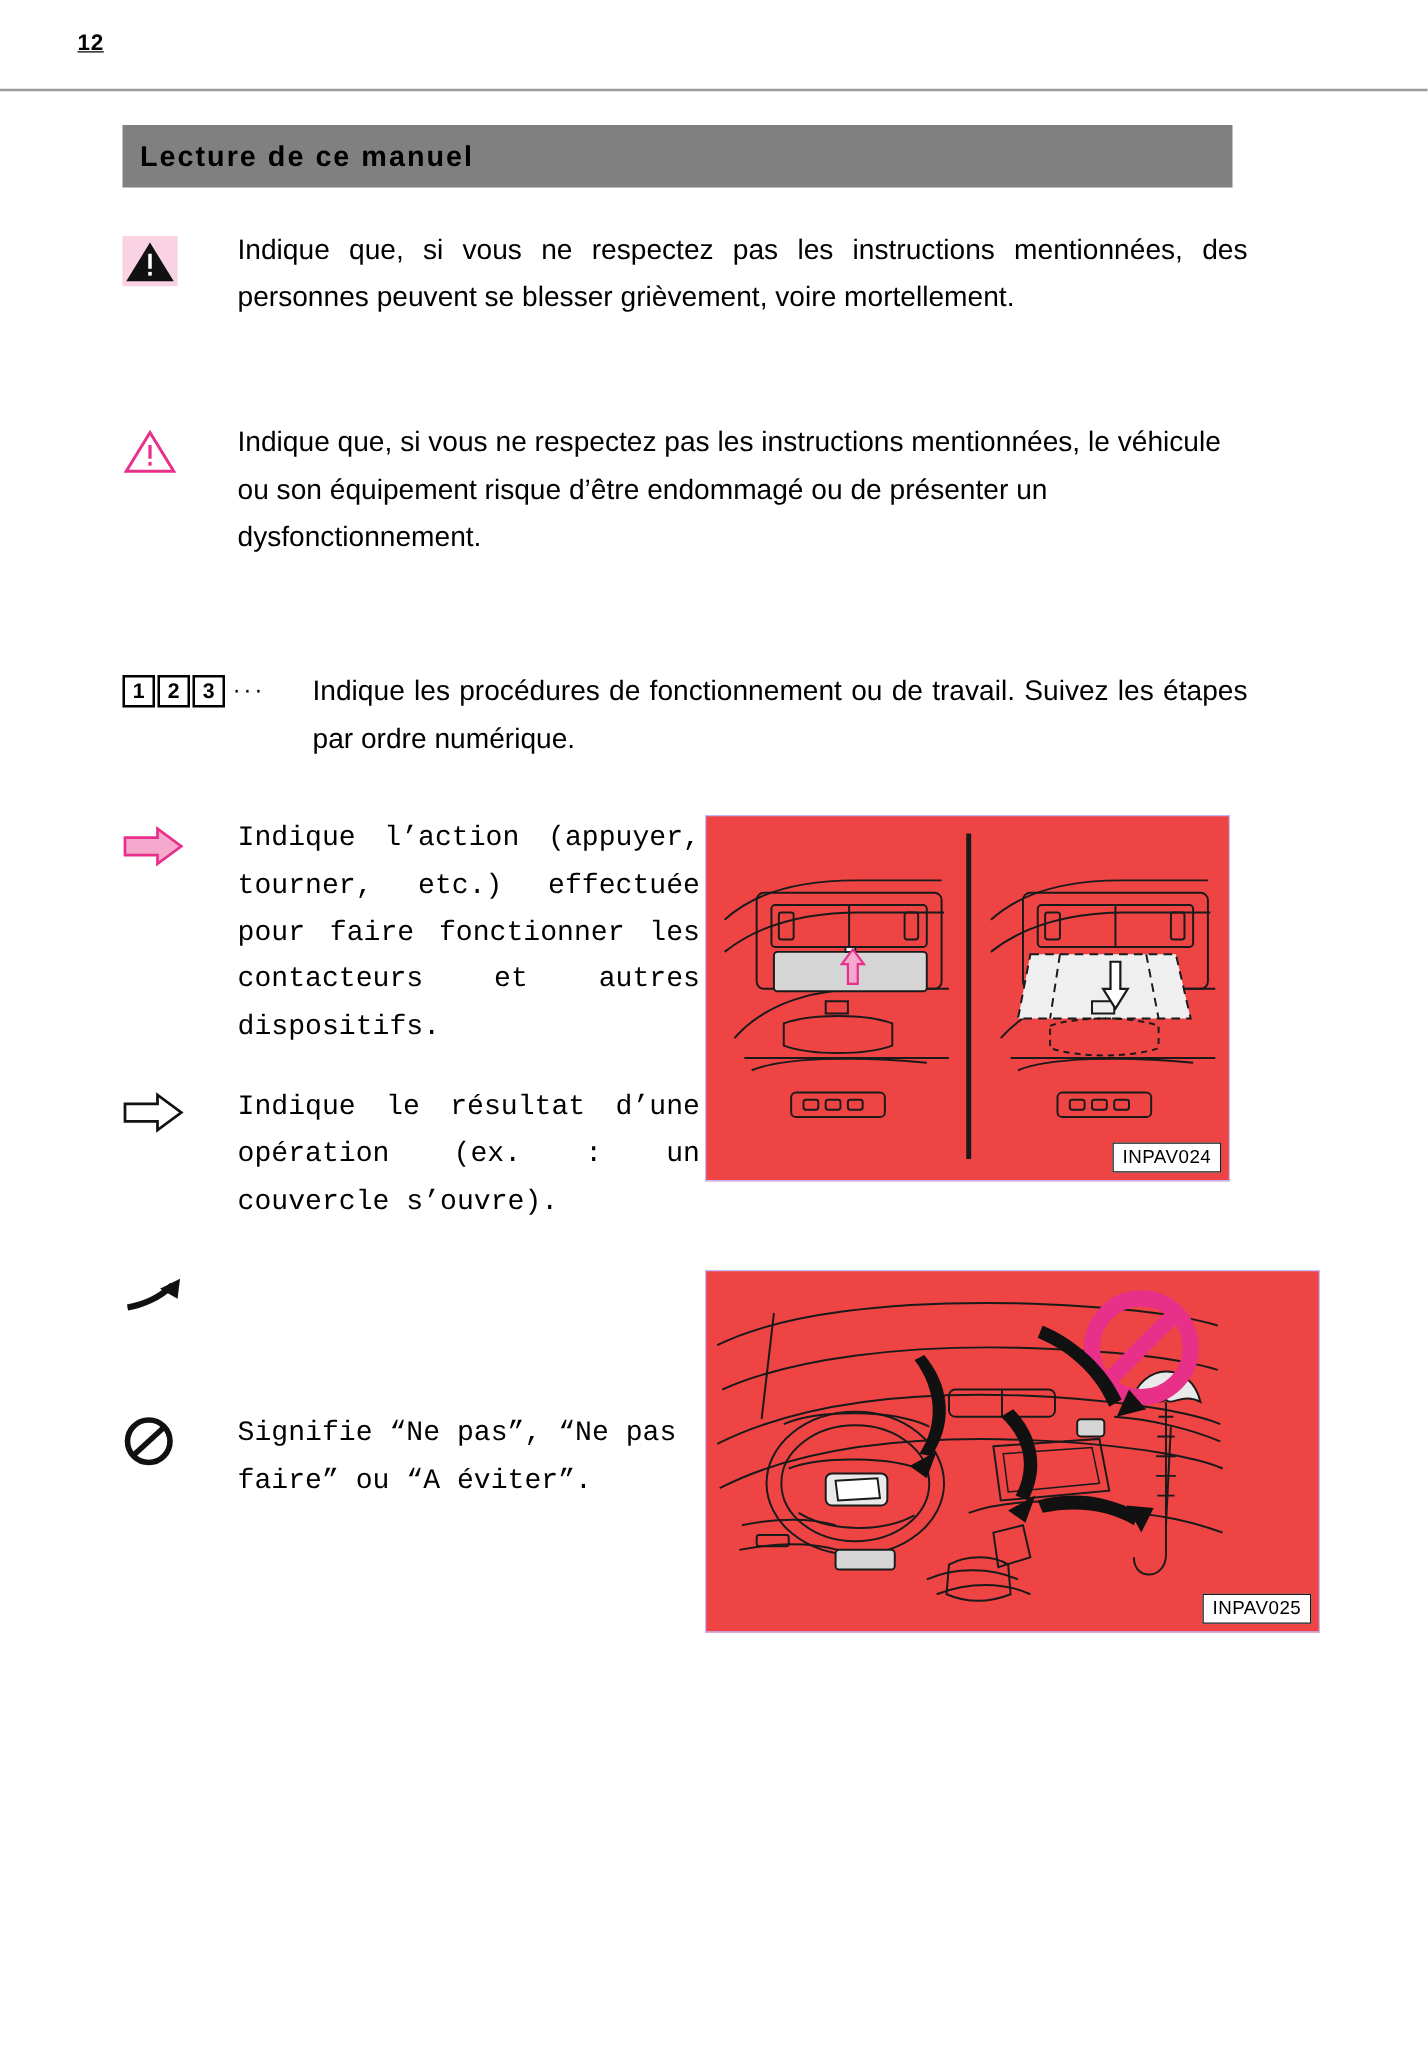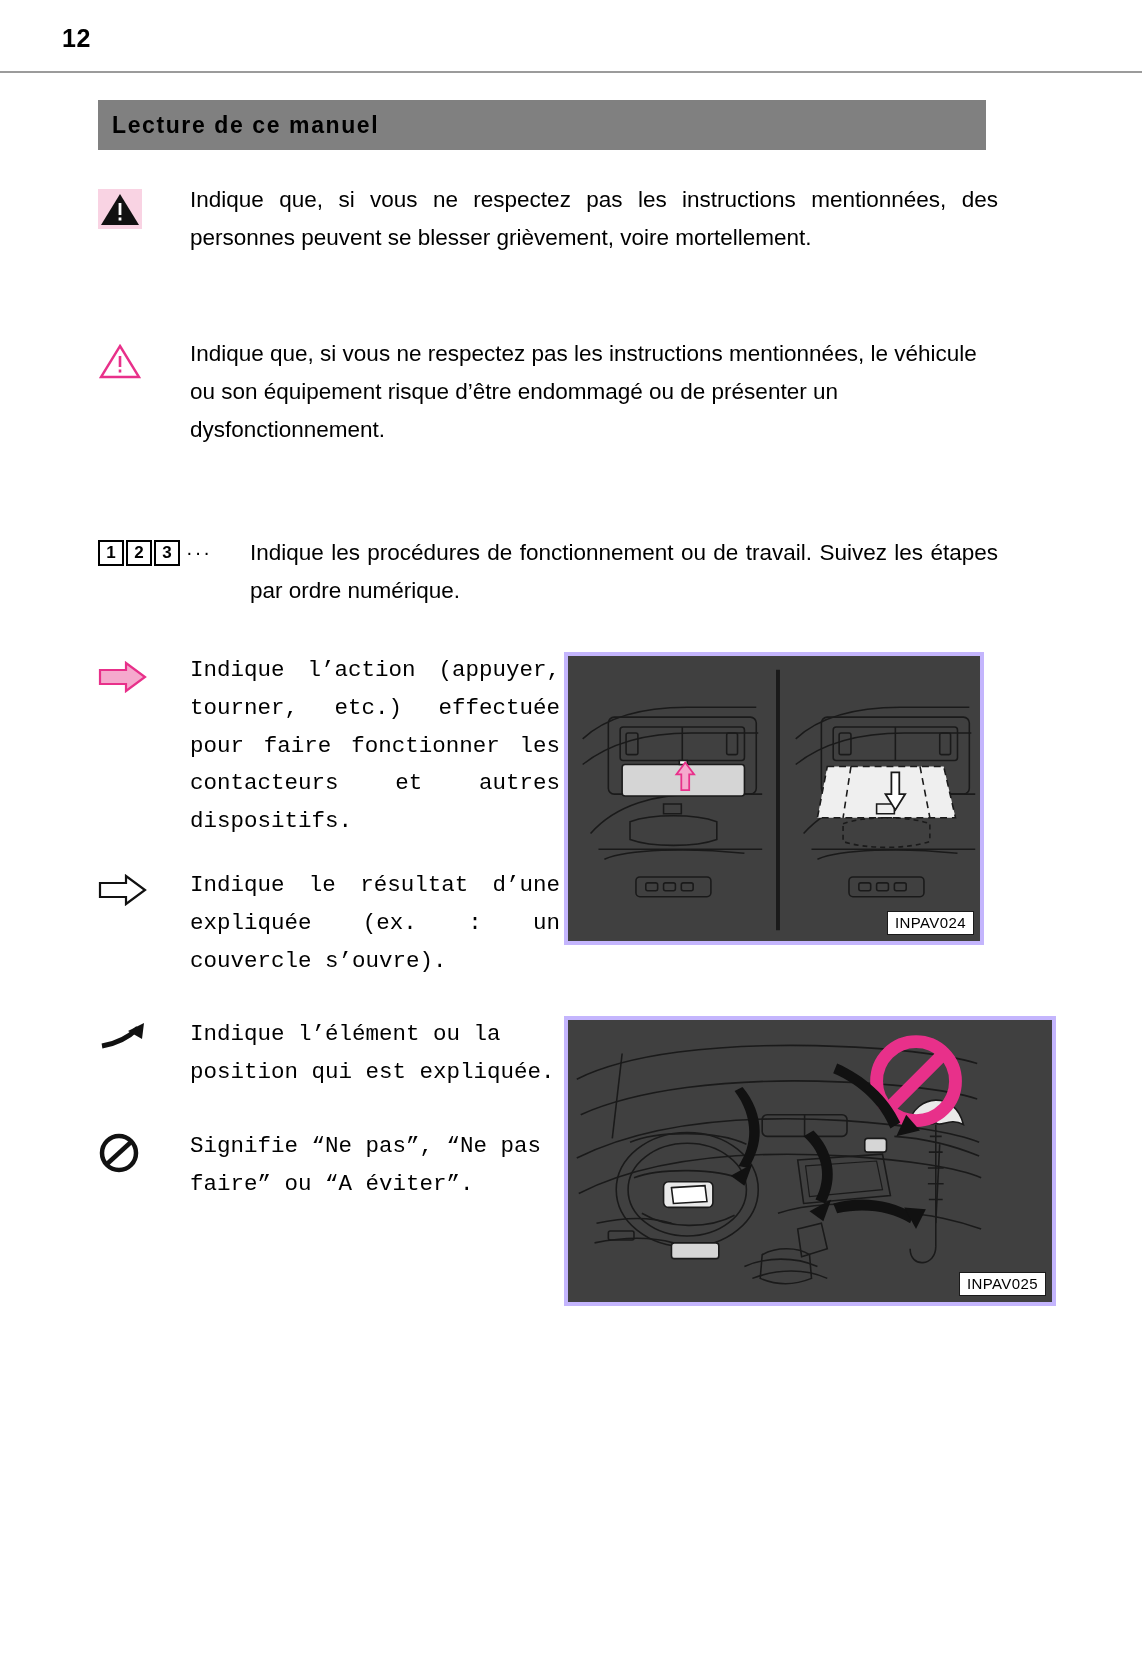--- a/index.html
+++ b/index.html
@@ -18,23 +18,24 @@
   .page {
     position: relative;
     width: 1142px;
     height: 1654px;
   }
   
   .page-number {
     position: absolute;
     left: 62px;
     top: 24px;
-    font-size: 25px;
+    font-size: 18px;
     font-weight: bold;
     letter-spacing: 0.5px;
+    text-decoration: underline;
   }
   .header-rule {
     position: absolute;
     left: 0;
     right: 0;
     top: 71px;
     height: 2px;
     background: #9b9b9b;
   }
   .title-bar {
@@ -135,22 +136,22 @@
   .split-left {
     width: 470px;
   }
   .split-left .text-col {
     margin-left: 92px;
     width: 370px;
     font-family: Liberation Mono, monospace;
   }
   .figure {
     position: absolute;
-    border: 4px solid #c4b5fd;
-    background: #404040;
+    border: 1px solid #c4b5fd;
+    background: #ef4444;
     box-sizing: border-box;
     overflow: hidden;
   }
   .fig-code {
     position: absolute;
     right: 6px;
     bottom: 6px;
     border: 1.5px solid #1a1a1a;
     background: #fff;
     font-size: 15px;
@@ -256,21 +257,21 @@
 
         <div class="row" style="min-height:90px; margin-top:26px;">
           <div class="icon-col" style="top:6px;">
             <span class="arrow-open">
               <svg viewBox="0 0 50 34" width="50" height="34" aria-hidden="true">
                 <polygon points="2,10 28,10 28,3 47,17 28,31 28,24 2,24" fill="#ffffff" stroke="#111111" stroke-width="2.2"></polygon>
               </svg>
             </span>
           </div>
           <div class="text-col">
-            <div class="para just">Indique le résultat d’une expliquée (ex. : un couvercle s’ouvre).</div>
+            <div class="para just">Indique le résultat d’une opération (ex. : un couvercle s’ouvre).</div>
           </div>
         </div>
       </div>
 
       <div class="figure" style="left:466px; top:0px; width:420px; height:293px;">
         <svg viewBox="0 0 420 293" width="416" height="289" aria-hidden="true" style="display:block;">
           <g fill="none" stroke="#1a1a1a" stroke-width="1.6">
 
             <line x1="212" y1="14" x2="212" y2="278" stroke-width="4"></line>
 
@@ -342,23 +343,20 @@
       <div class="split-left">
         <div class="row" style="min-height:90px;">
           <div class="icon-col" style="top:4px;">
             <span class="arrow-hook">
               <svg viewBox="0 0 50 34" width="50" height="34" aria-hidden="true">
                 <path d="M4 26 C 16 24, 30 18, 40 8" stroke="#111111" stroke-width="5" fill="none"></path>
                 <polygon points="46,3 44,19 30,11" fill="#111111"></polygon>
               </svg>
             </span>
           </div>
-          <div class="text-col">
-            <div class="para">Indique l’élément ou la position qui est expliquée.</div>
-          </div>
         </div>
 
         <div class="row" style="min-height:90px; margin-top:22px;">
           <div class="icon-col" style="top:4px;">
             <span class="ban-icon">
               <svg viewBox="0 0 42 42" width="42" height="42" aria-hidden="true">
                 <circle cx="21" cy="21" r="17" fill="none" stroke="#111111" stroke-width="4.5"></circle>
                 <line x1="9" y1="32" x2="33" y2="10" stroke="#111111" stroke-width="4.5"></line>
               </svg>
             </span>

